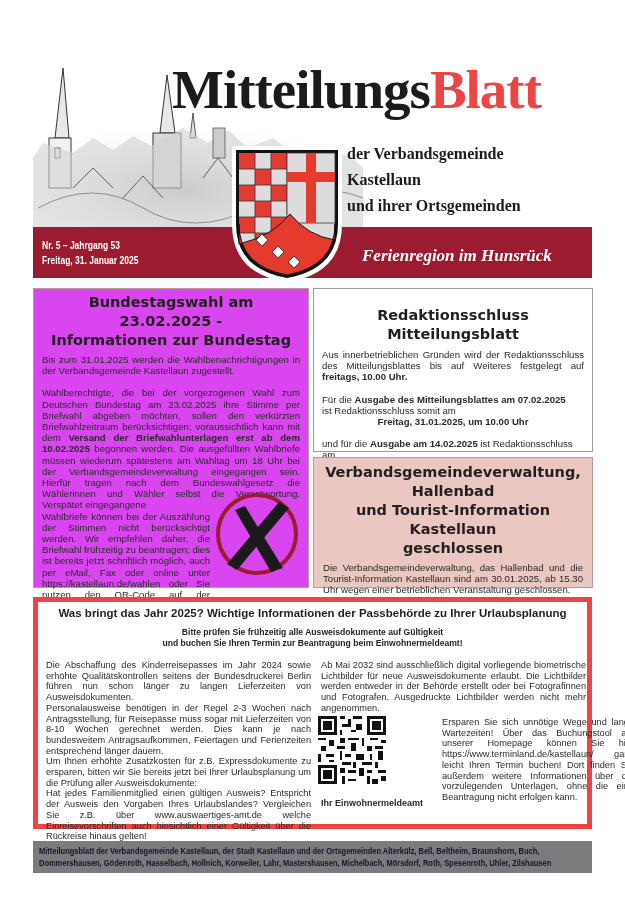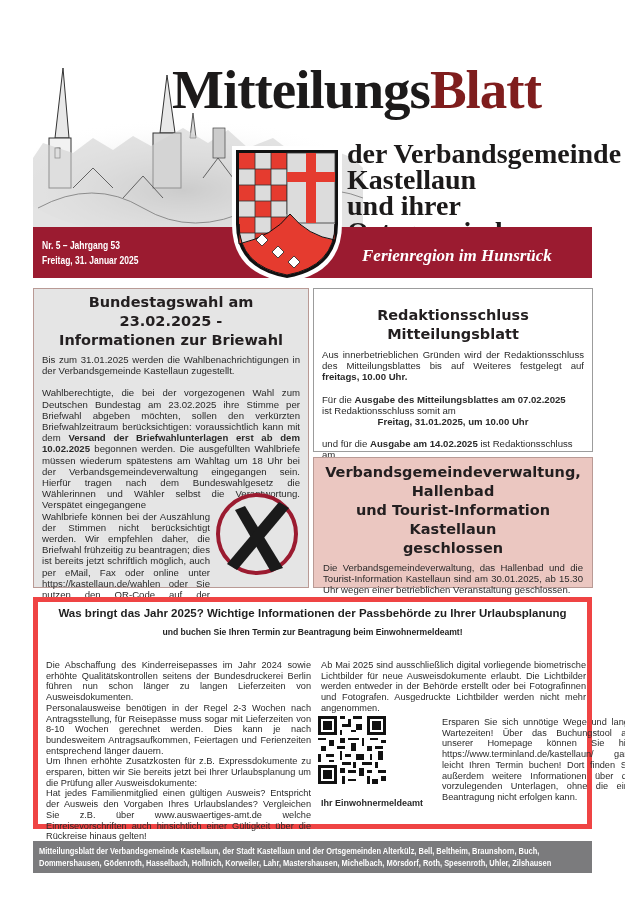--- a/index.html
+++ b/index.html
@@ -2,51 +2,51 @@
 <html><head>
 <meta charset="utf-8">
 <style>
   html, body { margin: 0; padding: 0; background: #ffffff; }
   body { width: 625px; height: 897px; position: relative; overflow: hidden; font-family: "Liberation Sans", sans-serif; color: #222; }
   .abs { position: absolute; }
 
   
   #sketch { left: 33px; top: 58px; width: 330px; height: 170px; }
   #title { left: 172px; top: 62px; font-family: "Liberation Serif", "DejaVu Serif", serif; font-weight: bold; font-size: 55px; letter-spacing: -1px; line-height: 1; white-space: nowrap; color: #1c1a1a; }
-  #title .blatt { color: #7f1d1d; }
-  #subtitle { left: 347px; top: 141px; font-family: "Liberation Serif", "DejaVu Serif", serif; font-weight: bold; font-size: 28px; line-height: 26px; color: #1c1a1a; }
+  #title .blatt { color: #ef4444; }
+  #subtitle { left: 347px; top: 141px; font-family: "Liberation Serif", "DejaVu Serif", serif; font-weight: bold; font-size: 16px; line-height: 26px; color: #1c1a1a; }
   #banner { left: 33px; top: 227px; width: 559px; height: 51px; background: #9b1b30; }
   #issue { left: 42px; top: 238px; color: #fff; font-family: "Liberation Sans", sans-serif; font-weight: bold; font-size: 10px; line-height: 15px; transform: scaleX(0.85); transform-origin: left top; }
   #tagline { left: 362px; top: 246px; color: #fff; font-family: "Liberation Serif", "DejaVu Serif", serif; font-style: italic; font-weight: bold; font-size: 17px; white-space: nowrap; }
   #shield { left: 228px; top: 144px; width: 118px; height: 140px; }
 
   
   .box { position: absolute; box-sizing: border-box; font-size: 9.6px; line-height: 11.2px; color: #2a2a2a; }
   .box h2 { margin: 0; text-align: center; font-family: "DejaVu Sans", sans-serif; font-weight: bold; font-size: 14.5px; line-height: 19px; color: #231f20; }
   .box p { margin: 0; text-align: justify; }
   .gap { height: 11px; }
   .center { text-align: center !important; }
 
-  #box-wahl { left: 33px; top: 288px; width: 276px; height: 300px; background: #e5e5e5; border: 1px solid #b99a95; padding: 4px 8px 6px 8px; }
+  #box-wahl { left: 33px; top: 288px; width: 276px; height: 300px; background: #d946ef; border: 1px solid #b99a95; padding: 4px 8px 6px 8px; }
   #box-redaktion { left: 313px; top: 288px; width: 280px; height: 164px; background: #fff; border: 1px solid #9c9c9c; padding: 17px 8px; }
   #box-vg { left: 313px; top: 457px; width: 280px; height: 131px; background: #ebc7c1; border: 1px solid #b99a95; padding: 5px 9px; }
 
   #xmark { left: 213px; top: 490px; width: 88px; height: 88px; }
 
   #box-pass { left: 33px; top: 597px; width: 559px; height: 232px; background: #fff; border: 5px solid #ef4444; }
   #pass-title { position: absolute; left: 0; right: 0; top: 6px; text-align: center; font-weight: bold; font-size: 11.5px; color: #1f1f1f; }
   #pass-sub { position: absolute; left: 0; right: 0; top: 25px; text-align: center; font-weight: bold; font-size: 8.6px; line-height: 11px; color: #1f1f1f; }
   #pass-left { position: absolute; left: 8px; top: 58px; width: 265px; font-size: 9.2px; line-height: 10.7px; }
   #pass-right-top { position: absolute; left: 283px; top: 58px; width: 265px; font-size: 9.2px; line-height: 10.7px; }
   #qr { position: absolute; left: 280px; top: 114px; width: 68px; height: 68px; }
   #pass-right-qrtext { position: absolute; left: 356px; top: 115px; width: 192px; font-size: 9.2px; line-height: 10.7px; margin-left: 48px; }
   #pass-sign { position: absolute; left: 283px; top: 196px; font-weight: bold; font-size: 9px; }
 
   
-  #footer { left: 33px; top: 841px; width: 559px; height: 32px; background: #7b7b7d; color: #ffffff; box-sizing: border-box; padding: 4px 6px; }
+  #footer { left: 33px; top: 841px; width: 559px; height: 32px; background: #7b7b7d; color: #0f172a; box-sizing: border-box; padding: 4px 6px; }
   #footer span { display: block; font-weight: bold; font-size: 9px; line-height: 12px; white-space: nowrap; transform: scaleX(0.83); transform-origin: left top; }
 </style>
 </head>
 <body>
 
 <svg id="sketch" class="abs" viewBox="0 0 330 170">
   <defs>
     <radialGradient id="fog" cx="50%" cy="60%" r="60%">
       <stop offset="0%" stop-color="#bdbdbd" stop-opacity="0.9"></stop>
       <stop offset="100%" stop-color="#ffffff" stop-opacity="0"></stop>
@@ -109,21 +109,21 @@
 
   <path d="M11 100 Q45 92 62 70 Q80 92 107 96 V80 Q107 122 59 131 Q11 122 11 80 Z" fill="#e53b2f" stroke="#111" stroke-width="1"></path>
   <g fill="#fff" stroke="#222" stroke-width="0.8">
     <path d="M28 96 l6 -6 l6 6 l-6 6 Z"></path>
       <path d="M44 108 l6 -6 l6 6 l-6 6 Z"></path>
       <path d="M60 118 l6 -6 l6 6 l-6 6 Z"></path>
   </g>
 </svg>
 
 <div id="box-wahl" class="box">
-  <h2><span>Bundestagswahl am 23.02.2025 -</span><br><span>Informationen zur Briewahl</span></h2>
+  <h2><span>Bundestagswahl am 23.02.2025 -</span><br><span>Informationen zur Bundestag</span></h2>
   <div style="height:4px"></div>
   <p>Bis zum 31.01.2025 werden die Wahlbenachrichtigungen in der Verbandsgemeinde Kastellaun zugestellt.</p>
   <div class="gap"></div>
   <p><span>Wahlberechtigte, die bei der vorgezogenen Wahl zum Deutschen Bundestag am 23.02.2025 ihre Stimme per Briefwahl abgeben möchten, sollen den verkürzten Briefwahlzeitraum berücksichtigen: voraussichtlich kann mit dem </span><b>Versand der Briefwahlunterlagen erst ab dem 10.02.2025</b><span> begonnen werden. Die ausgefüllten Wahlbriefe müssen wiederum spätestens am Wahltag um 18 Uhr bei der Verbandsgemeindeverwaltung eingegangen sein. Hierfür tragen nach dem Bundeswahlgesetz die Wählerinnen und Wähler selbst die Verantwortung. Verspätet eingegangene</span></p>
   <p style="width:168px">Wahlbriefe können bei der Auszählung der Stimmen nicht berücksichtigt werden. Wir empfehlen daher, die Briefwahl frühzeitig zu beantragen; dies ist bereits jetzt schriftlich möglich, auch per eMail, Fax oder online unter https://kastellaun.de/wahlen oder Sie nutzen den QR-Code auf der Wahlbenachrichtigung.</p>
   <p style="width:168px">Das Wahlamt Kastellaun ist zu den üblichen Öffnungszeiten der Verwaltung besetzt.</p>
 </div>
 
 <svg id="xmark" class="abs" viewBox="0 0 88 88">
   <circle cx="44" cy="44" r="39" fill="none" stroke="#9b1b30" stroke-width="4"></circle>
@@ -152,30 +152,31 @@
     <span>und Tourist-Information Kastellaun</span><br>
     <span>geschlossen</span>
   </h2>
   <div style="height:4px"></div>
   <p>Die Verbandsgemeindeverwaltung, das Hallenbad und die Tourist-Information Kastellaun sind am 30.01.2025, ab 15.30 Uhr wegen einer betrieblichen Veranstaltung geschlossen.</p>
 </div>
 
 <div id="box-pass" class="box">
   <div id="pass-title">Was bringt das Jahr 2025? Wichtige Informationen der Passbehörde zu Ihrer Urlaubsplanung</div>
   <div id="pass-sub">
+    <div>Bitte prüfen Sie frühzeitig alle Ausweisdokumente auf Gültigkeit</div>
     <div>und buchen Sie Ihren Termin zur Beantragung beim Einwohnermeldeamt!</div>
   </div>
   <div id="pass-left">
     <p>Die Abschaffung des Kinderreisepasses im Jahr 2024 sowie erhöhte Qualitätskontrollen seitens der Bundesdruckerei Berlin führen nun schon länger zu langen Lieferzeiten von Ausweisdokumenten.</p>
     <p>Personalausweise benötigen in der Regel 2-3 Wochen nach Antragsstellung, für Reisepässe muss sogar mit Lieferzeiten von 8-10 Wochen gerechnet werden. Dies kann je nach bundesweitem Antragsaufkommen, Feiertagen und Ferienzeiten entsprechend länger dauern.</p>
     <p>Um Ihnen erhöhte Zusatzkosten für z.B. Expressdokumente zu ersparen, bitten wir Sie bereits jetzt bei Ihrer Urlaubsplanung um die Prüfung aller Ausweisdokumente:</p>
     <p>Hat jedes Familienmitglied einen gültigen Ausweis? Entspricht der Ausweis den Vorgaben Ihres Urlaubslandes? Vergleichen Sie z.B. über www.auswaertiges-amt.de welche Einreisevorschriften auch hinsichtlich einer Gültigkeit über die Rückreise hinaus gelten!</p>
   </div>
   <div id="pass-right-top">
-    <p>Ab Mai 2025 sind ausschließlich digital vorliegende biometrische Lichtbilder für neue Ausweisdokumente erlaubt. Die Lichtbilder werden entweder in der Behörde erstellt oder bei Fotografinnen und Fotografen. Ausgedruckte Lichtbilder werden nicht mehr angenommen.</p>
+    <p>Ab Mai 2032 sind ausschließlich digital vorliegende biometrische Lichtbilder für neue Ausweisdokumente erlaubt. Die Lichtbilder werden entweder in der Behörde erstellt oder bei Fotografinnen und Fotografen. Ausgedruckte Lichtbilder werden nicht mehr angenommen.</p>
   </div>
   <svg id="qr" viewBox="0 0 25 25" shape-rendering="crispEdges">
     <rect width="25" height="25" fill="#fff"></rect>
     <g fill="#111">
       <rect x="0" y="0" width="7" height="7"></rect>
         <rect x="18" y="0" width="7" height="7"></rect>
         <rect x="0" y="18" width="7" height="7"></rect>
     </g>
     <g fill="#fff">
       <rect x="1" y="1" width="5" height="5"></rect>

